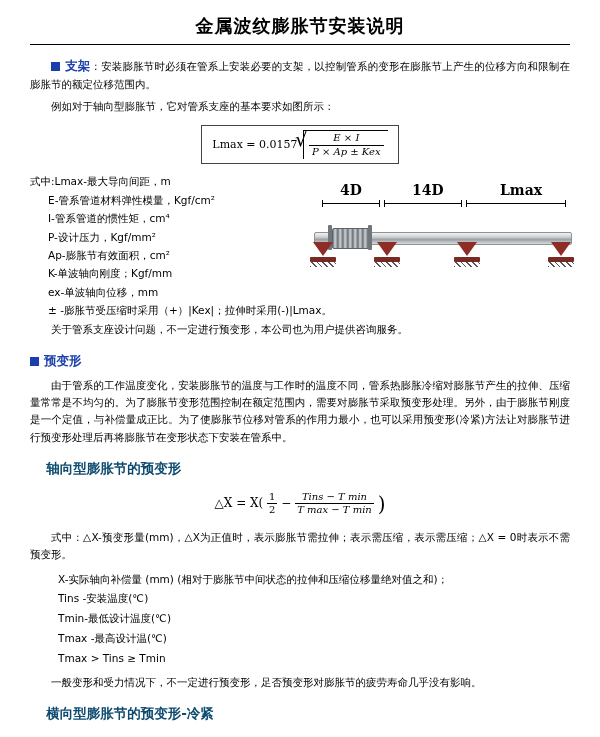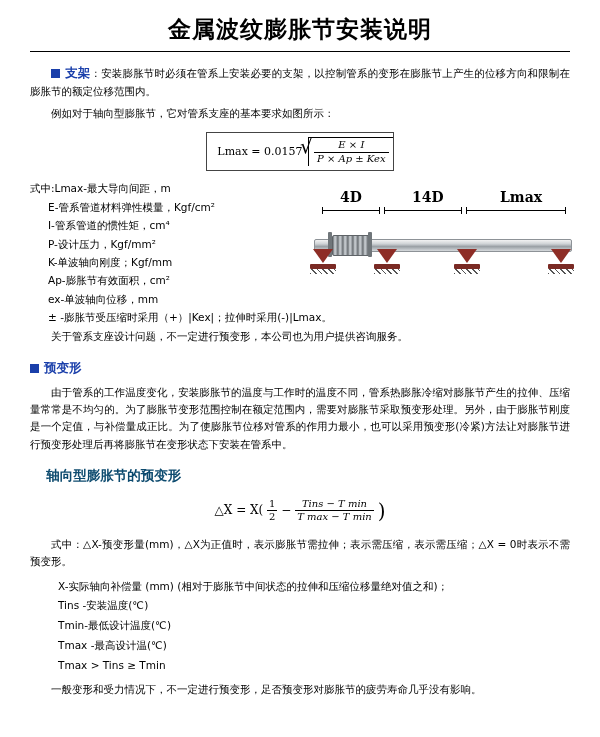--- a/index.html
+++ b/index.html
@@ -17,21 +17,21 @@
   }
   .page {
     position: relative;
     width: 600px;
     height: 737px;
     padding: 0;
     box-sizing: border-box;
   }
   .title {
     text-align: center;
-    font-size: 23px;
+    font-size: 18px;
     font-weight: bold;
     letter-spacing: 1px;
     margin: 14px 0 6px 0;
     font-family: "DejaVu Serif", "Liberation Serif", serif;
   }
   .title-rule {
     width: 540px;
     margin: 0 auto 10px auto;
     border-bottom: 1px solid #000;
     height: 0;
@@ -77,21 +77,21 @@
     margin: 14px 0 8px 0;
     text-indent: 1.2em;
   }
   .formula-box {
     text-align: center;
     margin: 10px 0 8px 0;
   }
   .formula-lmax {
     display: inline-block;
     border: 1px solid #444;
-    padding: 4px 0 4px 10px;
+    padding: 4px 10px 4px 10px;
     font-family: "DejaVu Serif", "Liberation Serif", serif;
     font-size: 11px;
     background: #fff;
   }
   .fr {
     display: inline-block;
     vertical-align: middle;
   }
   .sqrt {
     display: inline-block;
@@ -307,22 +307,22 @@
       </span>
     </div>
 
     <div class="split">
 
       <div class="defs">
         <div class="d0">式中:Lmax-最大导向间距，m</div>
         <div class="d1">E-管系管道材料弹性模量，Kgf/cm²</div>
         <div class="d1">I-管系管道的惯性矩，cm⁴</div>
         <div class="d1">P-设计压力，Kgf/mm²</div>
+        <div class="d1">Ap-膨胀节有效面积，cm²</div>
         <div class="d1">K-单波轴向刚度；Kgf/mm</div>
-        <div class="d1">Ap-膨胀节有效面积，cm²</div>
         <div class="d1">ex-单波轴向位移，mm</div>
         <div class="d1">± -膨胀节受压缩时采用（+）|Kex|；拉伸时采用(-)|Lmax。</div>
       </div>
 
       <div class="figure">
         <div class="fig-dims">
           <span class="dim-4d">4D</span>
           <span class="dim-14d">14D</span>
           <span class="dim-lmax">Lmax</span>
         </div>
@@ -391,20 +391,21 @@
     <div class="note" style="padding-left:28px;">
       <div>X-实际轴向补偿量 (mm) (相对于膨胀节中间状态的拉伸和压缩位移量绝对值之和)；</div>
       <div>Tins -安装温度(℃)</div>
       <div>Tmin-最低设计温度(℃)</div>
       <div>Tmax -最高设计温(℃)</div>
       <div>Tmax &gt; Tins ≥ Tmin</div>
     </div>
 
     <p class="indent" style="margin-top:6px;">一般变形和受力情况下，不一定进行预变形，足否预变形对膨胀节的疲劳寿命几乎没有影响。</p>
 
+    <div class="subhead">横向型膨胀节的预变形-冷紧</div>
 
     <div class="eq-center">
       <span class="eq-box">
         
         
         
       </span>
     </div>
 
   </div>

